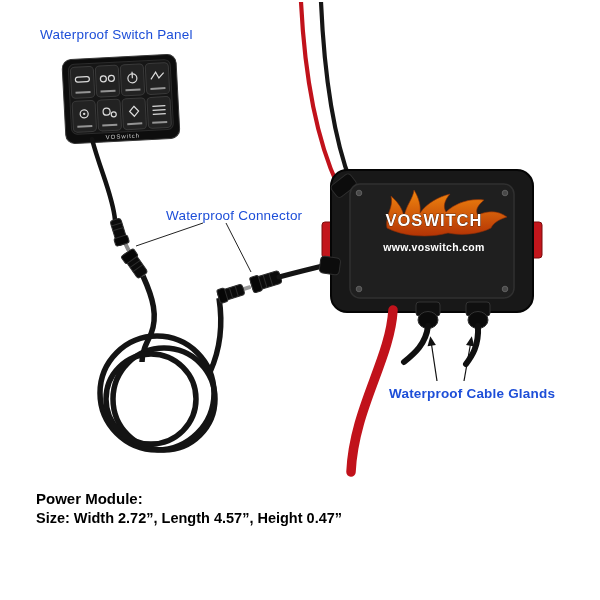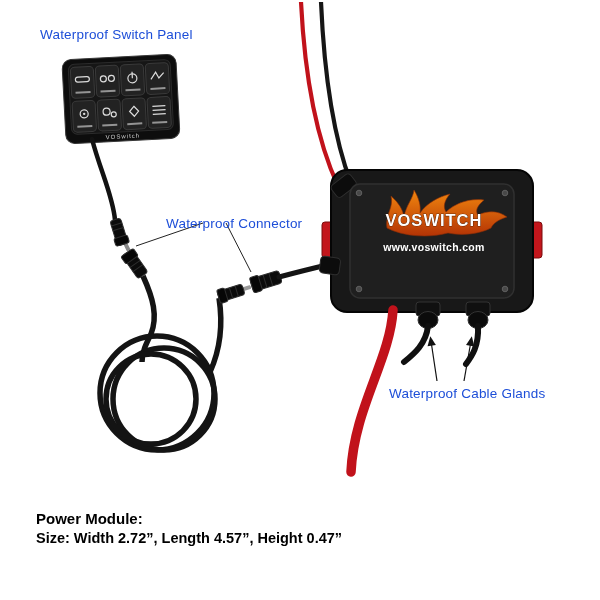--- a/index.html
+++ b/index.html
@@ -1,20 +1,20 @@
 <!DOCTYPE html>
 <html><head>
 <meta charset="utf-8">
 <style>
   html,body{margin:0;padding:0;background:#fff;}
   .stage{position:relative;width:600px;height:600px;background:#ffffff;overflow:hidden;
          font-family:"Liberation Sans",sans-serif;}
   svg{position:absolute;left:0;top:0;}
   .label{position:absolute;font-size:13.5px;color:#1d4ed8;white-space:nowrap;letter-spacing:.2px;}
-  .specs{position:absolute;left:36px;top:489px;color:#000;font-weight:bold;margin-top:20px;}
+  .specs{position:absolute;left:36px;top:489px;color:#000;font-weight:bold;}
   .spec-title{font-size:15px;line-height:1.3;}
   .spec-size{font-size:14.5px;line-height:1.3;margin-bottom:13px;}
   .brand-text{font-weight:bold;fill:#ffffff;}
 </style>
 </head>
 <body>
 
 <div class="stage">
 
   <svg width="600" height="600" viewBox="0 0 600 600">
@@ -176,21 +176,21 @@
 
     <g stroke="#222" stroke-width="1">
       <line x1="203" y1="223" x2="136" y2="246"></line>
       <line x1="226" y1="223" x2="251" y2="272"></line>
       <line x1="437" y1="381" x2="431" y2="341" stroke="#111" stroke-width="1.2" marker-end="url(#ah)"></line>
       <line x1="464" y1="381" x2="471" y2="341" stroke="#111" stroke-width="1.2" marker-end="url(#ah)"></line>
     </g>
   </svg>
 
   <div class="label" style="left:40px;top:27px;">Waterproof Switch Panel</div>
-  <div class="label" style="left:166px;top:216px;">Waterproof Connector</div>
-  <div class="label" style="left:389px;top:386px;">Waterproof Cable Glands</div>
+  <div class="label" style="left:166px;top:208px;">Waterproof Connector</div>
+  <div class="label" style="left:389px;top:386px;font-weight:bold;">Waterproof Cable Glands</div>
 
   <div class="specs">
     <div class="spec-title">Power Module:</div>
     <div class="spec-size">Size: Width 2.72”, Length 4.57”, Height 0.47”</div>
   </div>
 
 </div>
 
 </body></html>

